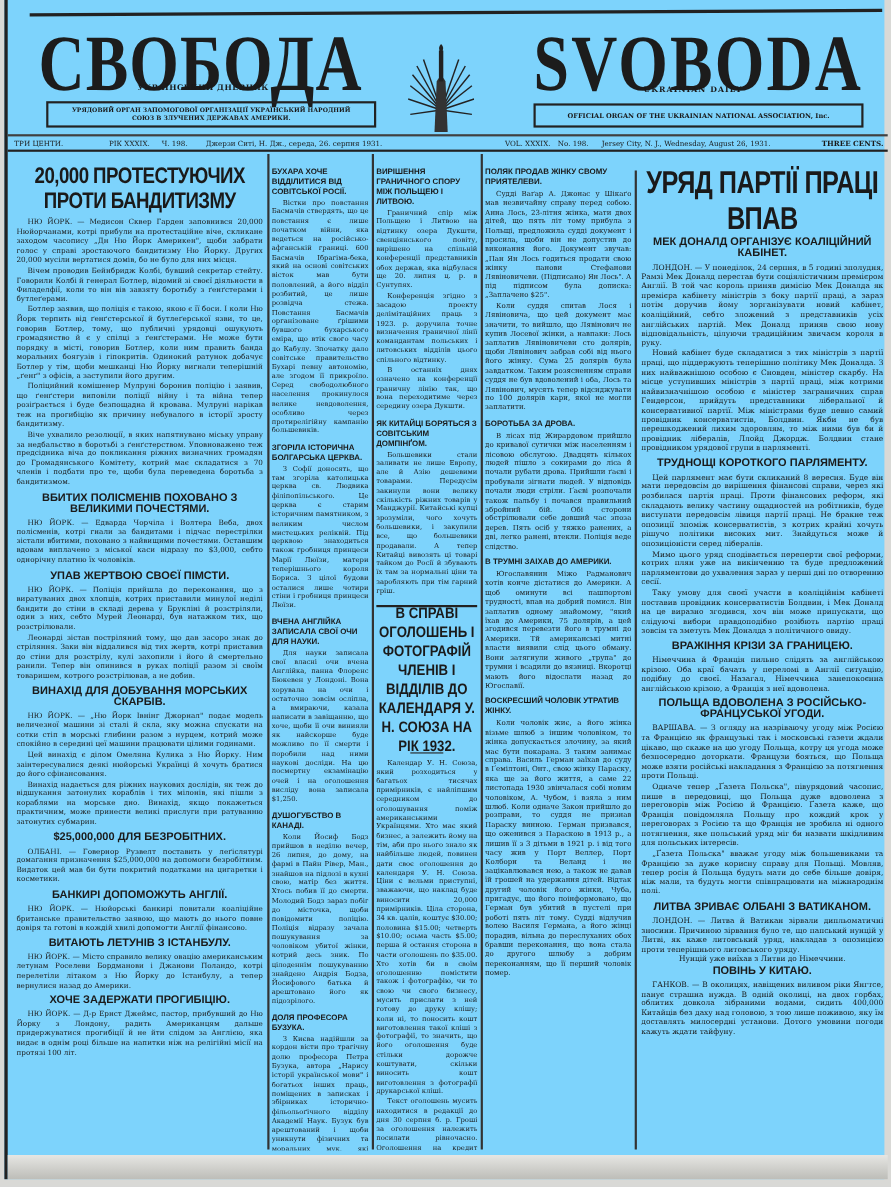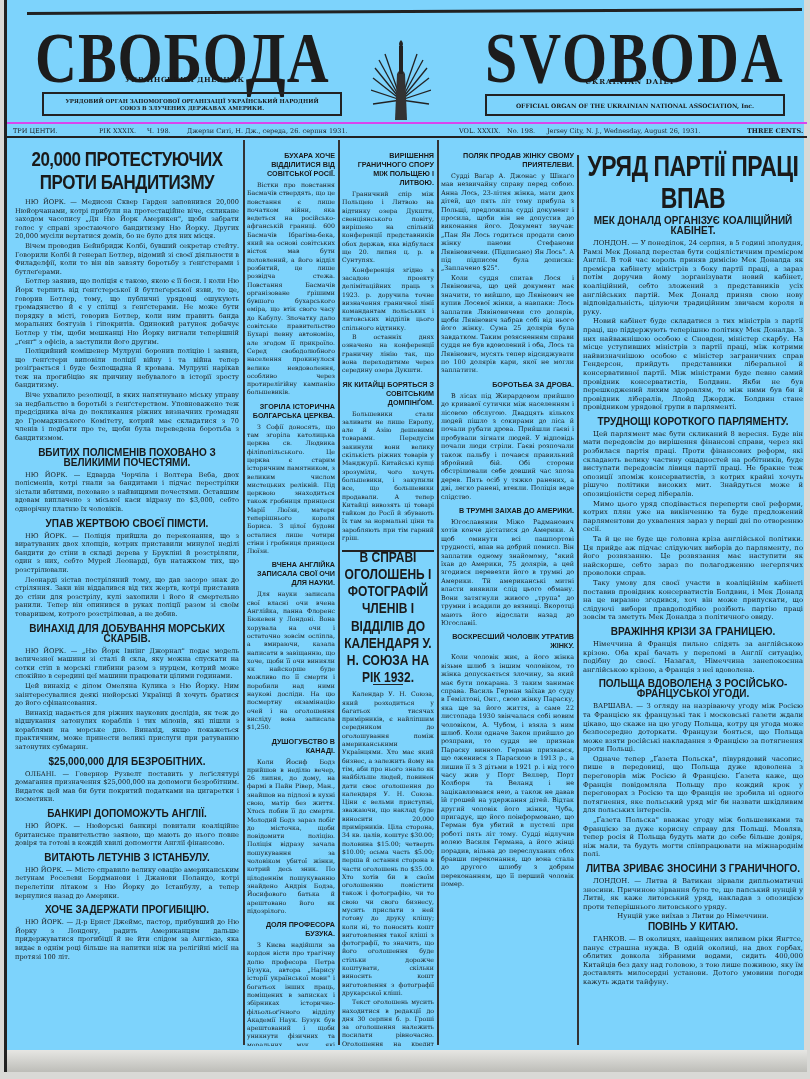--- a/index.html
+++ b/index.html
@@ -8,28 +8,28 @@
   .page { position: absolute; left: 4px; top: 0; width: 800px; height: 1072px; background: #7dd3fc; border-left: 3px solid #222; }
   .masthead { position: absolute; left: 0; top: 0; width: 800px; height: 140px; }
   .mast-rule-top { position: absolute; left: 20px; top: 10px; width: 775px; height: 3px; background: #222; transform: rotate(-0.3deg); }
   .title-uk { position: absolute; left: 28px; top: 16px; font-family: "Liberation Serif", serif; font-weight: bold; font-size: 58px; letter-spacing: 1px; color: #1c1c1c; transform: scaleY(1.25); transform-origin: top left; }
   .title-en { position: absolute; left: 478px; top: 16px; font-family: "Liberation Serif", serif; font-weight: bold; font-size: 58px; letter-spacing: 2px; color: #1c1c1c; transform: scaleY(1.25); transform-origin: top left; }
   .sub-uk { position: absolute; left: 118px; top: 75px; font-size: 7px; font-weight: bold; letter-spacing: 0.5px; }
   .sub-en { position: absolute; left: 578px; top: 77px; font-size: 7px; font-weight: bold; letter-spacing: 1px; }
   .box-uk { position: absolute; left: 35px; top: 92px; width: 300px; height: 24px; border: 2px solid #222; font-size: 5.5px; text-align: center; padding-top: 4px; line-height: 7px; font-weight: bold; }
   .box-en { position: absolute; left: 478px; top: 94px; width: 300px; height: 22px; border: 2px solid #222; font-size: 6px; text-align: center; padding-top: 6px; font-weight: bold; }
   .emblem { position: absolute; left: 364px; top: 40px; width: 60px; height: 82px; }
-  .dateline { position: absolute; left: 0; top: 122px; width: 800px; height: 16px; border-top: 2px solid #d946ef; border-bottom: 2px solid #222; font-size: 6.5px; }
+  .dateline { position: absolute; left: 0; top: 122px; width: 800px; height: 16px; border-top: 2px solid #404040; border-bottom: 2px solid #222; font-size: 6.5px; }
   .dateline span { position: absolute; top: 3px; white-space: nowrap; }
   .col { position: absolute; font-size: 6.6px; line-height: 8.6px; text-align: justify; overflow: hidden; }
   .col p { text-indent: 10px; margin-bottom: 1px; }
   .vrule { position: absolute; width: 1.5px; background: #333; }
   .hl-big { font-family: "Liberation Sans", sans-serif; font-weight: bold; font-size: 17px; line-height: 19px; text-align: center; letter-spacing: -0.5px; transform: scaleY(1.2); margin: 6px 0 8px; }
   .hl-mid { font-family: "Liberation Sans", sans-serif; font-weight: bold; font-size: 10px; line-height: 10px; text-align: center; margin: 5px 0 3px; }
-  .hl-sm { font-family: "Liberation Sans", sans-serif; font-weight: bold; font-size: 7.2px; line-height: 9px; text-align: right; margin: 5px 0 3px; }
+  .hl-sm { font-family: "Liberation Sans", sans-serif; font-weight: bold; font-size: 7.2px; line-height: 9px; text-align: left; margin: 5px 0 3px; }
   .hl-box { font-family: "Liberation Sans", sans-serif; font-weight: bold; font-size: 12px; line-height: 15px; text-align: center; transform: scaleY(1.15); margin: 6px 0 6px; }
   .hl-huge { font-family: "Liberation Sans", sans-serif; font-weight: bold; font-size: 23px; line-height: 26px; text-align: center; transform: scaleY(1.25); margin: 10px 0 8px; letter-spacing: -0.5px; }
   .short-rule { width: 30px; height: 1px; background: #222; margin: 3px auto 5px; }
   .scan-shadow { position: absolute; left: 0; top: 1050px; width: 800px; height: 22px; background: linear-gradient(#e6e6e3, #bdbdb8); }
 </style>
 </head>
 <body>
 
 <div class="page">
 
@@ -149,29 +149,28 @@
   </div>
 
   <div class="col" style="left:576px; top:146px; width:220px; height:900px; font-size:6.8px; line-height:8.6px;">
     <div class="hl-huge">УРЯД ПАРТІЇ ПРАЦІ ВПАВ</div>
     <div class="hl-mid">МЕК ДОНАЛД ОРГАНІЗУЄ КОАЛІЦІЙНИЙ КАБІНЕТ.</div>
     <p>ЛОНДОН. — У понеділок, 24 серпня, в 5 годині зполудня, Рамзі Мек Доналд перестав бути соціялістичним премієром Англії. В той час король приняв димісію Мек Доналда як премієра кабінету міністрів з боку партії праці, а зараз потім доручив йому зорганізувати новий кабінет, коаліційний, себто зложений з представників усіх англійських партій. Мек Доналд приняв свою нову відповідальність, цілуючи традиційним звичаєм короля в руку.</p>
     <p>Новий кабінет буде складатися з тих міністрів з партії праці, що піддержують теперішню політику Мек Доналда. З них найважнішою особою є Сновден, міністер скарбу. На місце уступивших міністрів з партії праці, між котрими найвизначнішою особою є міністер заграничних справ Гендерсон, прийдуть представники ліберальної й консервативної партії. Між міністрами буде певно самий провідник консерватистів, Болдвин. Якби не був перешкоджений лихим здоровлям, то між ними був би й провідник лібералів, Ллойд Джордж. Болдвин стане провідником урядової групи в парляменті.</p>
     <div class="hl-mid">ТРУДНОЩІ КОРОТКОГО ПАРЛЯМЕНТУ.</div>
     <p>Цей парлямент має бути скликаний 8 вересня. Буде він мати передовсім до вирішення фінансові справи, через які розбилася партія праці. Проти фінансових реформ, які складають велику частину ощадностей на робітників, буде виступати передовсім лівиця партії праці. Не бракне теж опозиції зпоміж консерватистів, з котрих крайні хочуть рішучо політики високих мит. Знайдуться може й опозиціоністи серед лібералів.</p>
     <p>Мимо цього уряд сподівається переперти свої реформи, котрих плян уже на викінченню та буде предложений парляментови до ухвалення зараз у перші дні по отворенню сесії.</p>
-    <p>Та й це не буде ще головна кріза англійської політики. Ця прийде аж підчас слідуючих виборів до парляменту, по його розвязанню. Це розвязання має наступити як найскорше, себто зараз по полагодженню негерпячих проволоки справ.</p>
     <p>Таку умову для своєї участи в коаліційнім кабінеті поставив провідник консерватистів Болдвин, і Мек Доналд на це виразно згодився, хоч він може припускати, що слідуючі вибори правдоподібно розібють партію праці зовсім та зметуть Мек Доналда з політичного овиду.</p>
     <div class="hl-mid">ВРАЖІННЯ КРІЗИ ЗА ГРАНИЦЕЮ.</div>
     <p>Німеччина й Франція пильно слідять за англійською крізою. Оба краї бачать у переломі в Англії ситуацію, подібну до своєї. Назагал, Німеччина занепокоєнна англійською крізою, а Франція з неї вдоволена.</p>
     <div class="hl-mid">ПОЛЬЩА ВДОВОЛЕНА З РОСІЙСЬКО-ФРАНЦУСЬКОЇ УГОДИ.</div>
     <p>ВАРШАВА. — З огляду на назріваючу угоду між Росією та Францією як французькі так і московські газети ждали цікаво, що скаже на цю угоду Польща, котру ця угода може безпосередно доторкати. Французи бояться, що Польща може взяти російські накладання з Францією за потягнення проти Польщі.</p>
     <p>Одначе тепер „Ґазета Польска", півурядовий часопис, пише в передовиці, що Польща дуже вдоволена з переговорів між Росією й Францією. Ґазета каже, що Франція повідомляла Польщу про кождий крок у переговорах з Росією та що Франція не зробила ні одного потягнення, яке польський уряд міг би назвати шкідливим для польських інтересів.</p>
     <p>„Ґазета Польска" вважає угоду між большевиками та Францією за дуже корисну справу для Польщі. Мовляв, тепер росія й Польща будуть мати до себе більше довіря, ніж мали, та будуть могти співпрацювати на міжнароднім полі.</p>
-    <div class="hl-mid">ЛИТВА ЗРИВАЄ ЗНОСИНИ З ГРАНИЧНОГО.</div>
+    <div class="hl-mid">ЛИТВА ЗРИВАЄ ОЛБАНІ З ВАТИКАНОМ.</div>
     <p>ЛОНДОН. — Литва й Ватикан зірвали дипльоматичні зносини. Причиною зірвання було те, що папський нунцій у Литві, як каже литовський уряд, накладав з опозицією проти теперішнього литовського уряду.</p>
     <p style="text-align:center; text-indent:0;">Нунцій уже виїхав з Литви до Німеччини.</p>
     <div class="hl-mid" style="margin-top:1px;">ПОВІНЬ У КИТАЮ.</div>
     <p>ГАНКОВ. — В околицях, навіщених виливом ріки Янгтсе, панує страшна нужда. В одній околиці, на двох горбах, облитих довкола зібраними водами, сидить 400,000 Китайців без даху над головою, з тою лише поживою, яку їм доставлять милосердні установи. Дотого умовини погоди кажуть ждати тайфуну.</p>
   </div>
 
   <div class="scan-shadow"></div>
 </div>
 
 </body></html>

